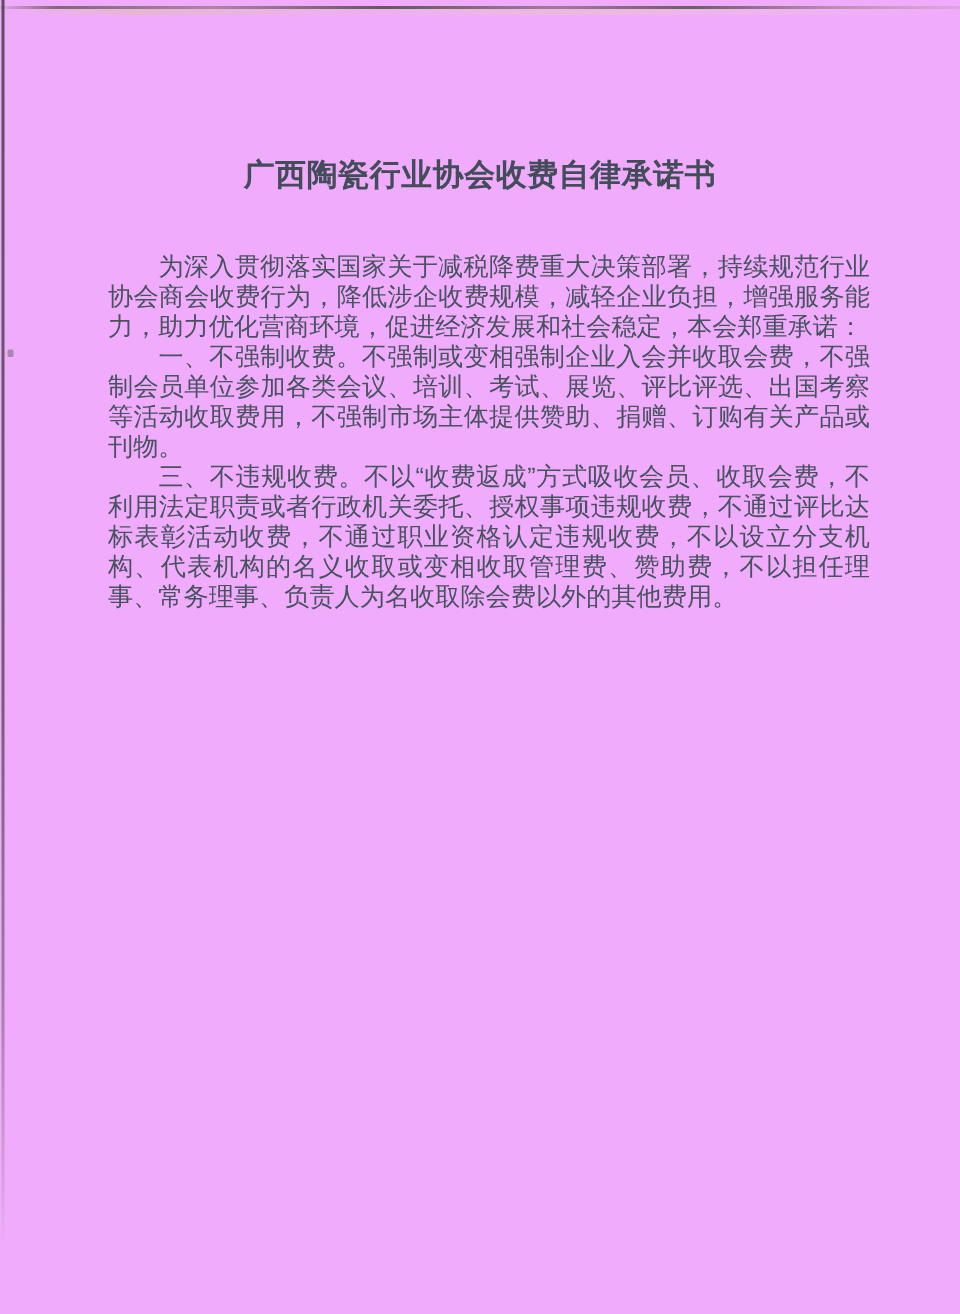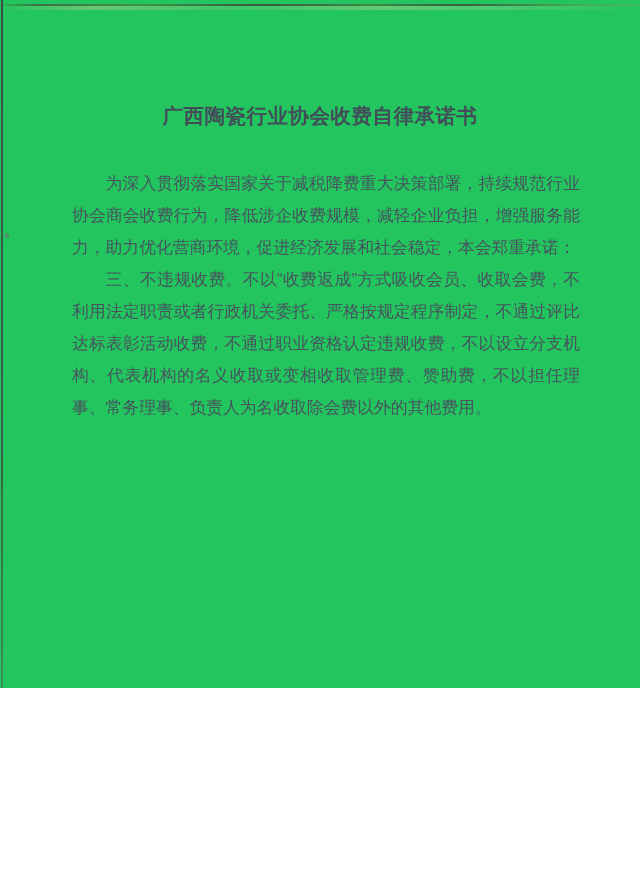--- a/index.html
+++ b/index.html
@@ -3,22 +3,22 @@
 <meta charset="utf-8">
 <style>
   html, body {
     margin: 0;
     padding: 0;
     background: #ffffff;
   }
   .page {
     position: relative;
     width: 640px;
-    height: 688px;
-    background: #22c55e;
+    height: 876px;
+    background: #f0abfc;
     overflow: hidden;
     font-family: "Liberation Sans", "DejaVu Sans", sans-serif;
     color: #48535f;
   }
   
   .scan-edge-top {
     position: absolute;
     top: 4px; left: 0;
     width: 640px; height: 2px;
     background: linear-gradient(90deg,
@@ -73,21 +73,21 @@
     font-weight: 600;
     letter-spacing: 0.5px;
     color: #424d59;
   }
   .doc-body {
     position: absolute;
     top: 168px;
     left: 72px;
     width: 508px;
     font-size: 16.8px;
-    line-height: 32px;
+    line-height: 20px;
     text-align: justify;
     color: #48535f;
   }
   .doc-body p {
     margin: 0;
     text-indent: 2em;
   }
 </style>
 </head>
 <body>
@@ -96,16 +96,17 @@
 
   <div class="scan-edge-top"></div>
   <div class="scan-streak-top"></div>
   <div class="scan-edge-left"></div>
   <div class="scan-speck"></div>
 
   <h1 class="doc-title">广西陶瓷行业协会收费自律承诺书</h1>
 
   <div class="doc-body">
     <p>为深入贯彻落实国家关于减税降费重大决策部署，持续规范行业协会商会收费行为，降低涉企收费规模，减轻企业负担，增强服务能力，助力优化营商环境，促进经济发展和社会稳定，本会郑重承诺：</p>
-    <p>三、不违规收费。不以“收费返成”方式吸收会员、收取会费，不利用法定职责或者行政机关委托、严格按规定程序制定，不通过评比达标表彰活动收费，不通过职业资格认定违规收费，不以设立分支机构、代表机构的名义收取或变相收取管理费、赞助费，不以担任理事、常务理事、负责人为名收取除会费以外的其他费用。</p>
+    <p>一、不强制收费。不强制或变相强制企业入会并收取会费，不强制会员单位参加各类会议、培训、考试、展览、评比评选、出国考察等活动收取费用，不强制市场主体提供赞助、捐赠、订购有关产品或刊物。</p>
+    <p>三、不违规收费。不以“收费返成”方式吸收会员、收取会费，不利用法定职责或者行政机关委托、授权事项违规收费，不通过评比达标表彰活动收费，不通过职业资格认定违规收费，不以设立分支机构、代表机构的名义收取或变相收取管理费、赞助费，不以担任理事、常务理事、负责人为名收取除会费以外的其他费用。</p>
   </div>
 
 </div>
 
 </body></html>

